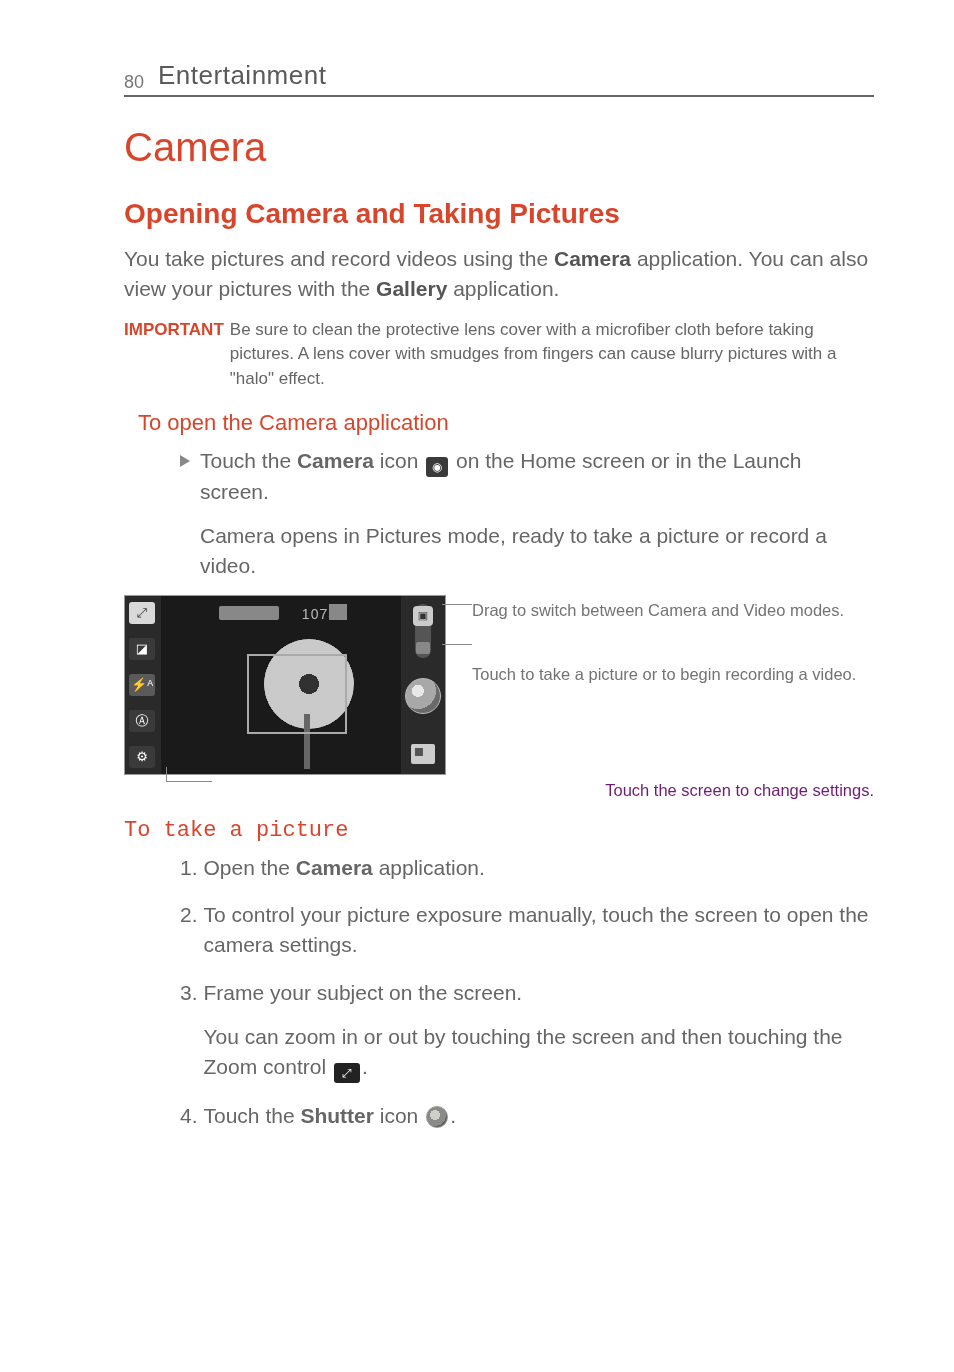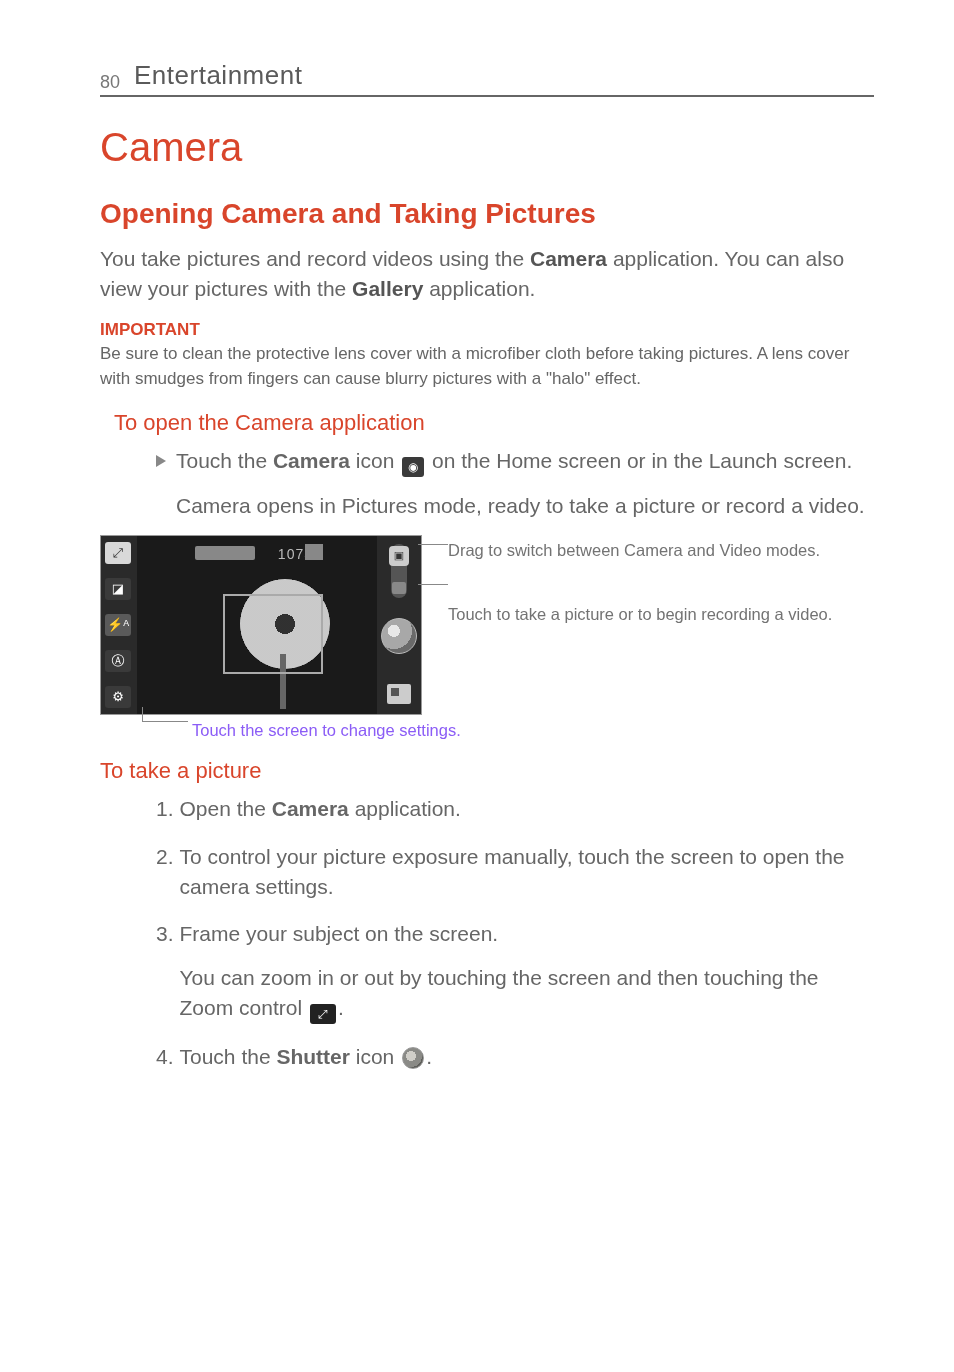--- a/index.html
+++ b/index.html
@@ -1,26 +1,26 @@
 <!DOCTYPE html>
 <html><head>
 <meta charset="utf-8">
 <style>
   * { box-sizing: border-box; margin: 0; padding: 0; }
   html, body { width: 954px; height: 1372px; background: #fff; font-family: "Helvetica Neue", Arial, sans-serif; color: #555; }
-  .page { padding: 60px 80px 40px 100px; position: relative; }
+  .page { padding: 60px 80px 40px 80px; position: relative; margin-left: 44px; }
   .header-row { display: flex; align-items: baseline; border-bottom: 2px solid #666; padding-bottom: 4px; margin-bottom: 28px; }
   .page-num { font-size: 18px; color: #777; margin-right: 14px; position: relative; top: 4px; }
   .chapter { font-size: 26px; font-weight: 400; color: #5a5a5a; letter-spacing: 0.5px; }
   .h1 { font-size: 40px; color: #d9452b; font-weight: 400; margin-bottom: 28px; }
   .h2 { font-size: 28px; color: #d9452b; font-weight: 700; margin-bottom: 14px; }
   .h3 { font-size: 22px; color: #d9452b; font-weight: 400; margin: 18px 0 10px 14px; }
   .body { font-size: 21px; line-height: 1.42; color: #666; margin-bottom: 14px; }
   .body strong { color: #555; font-weight: 600; }
-  .important-row { font-size: 17px; line-height: 1.45; color: #666; margin: 10px 0 18px 0; display: flex; flex-direction: column; }
+  .important-row { font-size: 17px; line-height: 1.45; color: #666; margin: 10px 0 18px 0; display: flex; }
   .important-label { color: #d9452b; font-weight: 700; font-size: 17px; flex: 0 0 auto; margin-right: 6px; }
   .important-text { flex: 1; }
   .bullet-block { margin-left: 56px; margin-bottom: 14px; }
   .bullet-row { display: flex; align-items: flex-start; }
   .tri { width: 0; height: 0; border-top: 6px solid transparent; border-bottom: 6px solid transparent; border-left: 10px solid #888; margin-top: 9px; margin-right: 10px; flex: 0 0 auto; }
   .bullet-body { font-size: 21px; line-height: 1.42; color: #666; }
   .cont { font-size: 21px; line-height: 1.42; color: #666; margin-top: 14px; }
   .figure-wrap { display: flex; align-items: flex-start; margin: 6px 0 4px 0; }
   .figure { width: 322px; height: 180px; background:#1a1a1a; position:relative; border:1px solid #999; flex: 0 0 auto; }
   .fig-sidebar { position:absolute; left:0; top:0; bottom:0; width:36px; background:#2a2a2a; display:flex; flex-direction:column; justify-content:space-between; padding:6px 4px; }
@@ -41,21 +41,21 @@
   .switch-bottom { position:absolute; bottom:4px; left:1px; width:14px; height:12px; background:#888; border-radius:2px;}
   .shutter { width:36px; height:36px; border-radius:50%; background: radial-gradient(circle at 35% 35%, #e8e8e8 0 6px, #a8a8a8 6px 18px, #6a6a6a 18px); margin-top:20px; margin-bottom:auto; border:1px solid #bbb;}
   .gallery-btn { width:24px; height:20px; background:#ccc; border-radius:2px; margin-bottom:4px; position:relative;}
   .gallery-btn::after { content:""; position:absolute; left:4px; top:4px; width:8px; height:8px; background:#555; }
   .callouts { flex:1; padding-left: 26px; font-size:16.5px; color:#737373; line-height:1.35; }
   .callout { margin-bottom: 14px; position:relative; }
   .lead-line { position:absolute; height:1px; background:#888; }
   .lead1 { width:30px; left:-30px; top:9px; }
   .lead2 { width:30px; left:-30px; top:9px; }
   .lead3 { width:30px; left:-30px; top:9px; }
-  .below-caption { font-size:16.5px; color:#8b5cf6; margin: 6px 0 16px 92px; position:relative;}
+  .below-caption { font-size:16.5px; color:#701a75; margin: 6px 0 16px 92px; position:relative;text-align:right;}
   .vlead { position:absolute; width:1px; background:#888; left:-50px; top:-14px; height:14px;}
   .hlead { position:absolute; height:1px; background:#888; left:-50px; top:0; width:46px;}
   .numlist { margin-left: 56px; }
   .numitem { font-size:21px; line-height:1.42; color:#666; margin-bottom:18px; display:flex;}
   .numitem .n { flex:0 0 auto; margin-right:6px; }
   .numitem .t { flex:1; }
   .sub { font-size:21px; line-height:1.42; color:#666; margin:14px 0 0 0; }
   .inline-icon { display:inline-flex; width:22px; height:20px; background:#444; border-radius:3px; vertical-align:-3px; align-items:center; justify-content:center; color:#fff; font-size:12px; margin:0 2px;}
   .inline-icon.round { border-radius:50%; width:22px; height:22px; background: radial-gradient(circle at 40% 40%, #d0cec8 0 5px, #8a8a86 5px 11px, #5e5e5a 11px); border:1px solid #999; vertical-align:-5px;}
   .inline-icon.cam { background:#3a3a3a; }
@@ -136,21 +136,21 @@
       </div>
     </div>
   </div>
 
   <div class="below-caption">
     <span class="vlead"></span>
     <span class="hlead"></span>
     <span>Touch the screen to change settings.</span>
   </div>
 
-  <div class="h3" style="margin-left:0;">To take a picture</div>
+  <div class="h3" style="margin-left:0;font-family:Liberation Mono, monospace;">To take a picture</div>
 
   <div class="numlist">
     <div class="numitem">
       <span class="n">1.</span>
       <span class="t">
         <span>Open the </span><strong>Camera</strong><span> application.</span>
       </span>
     </div>
     <div class="numitem">
       <span class="n">2.</span>

